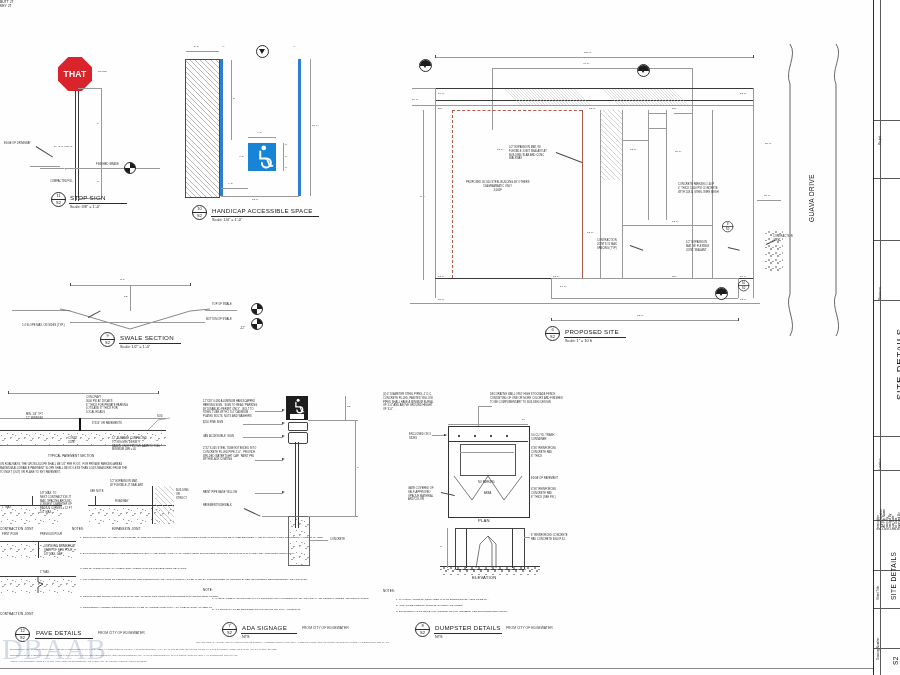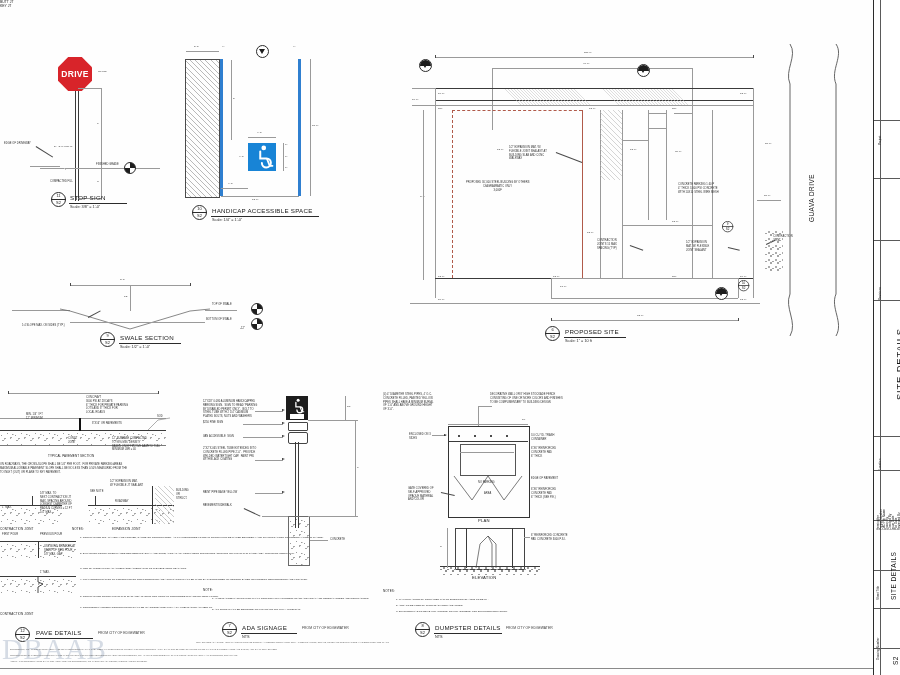--- a/index.html
+++ b/index.html
@@ -85,21 +85,21 @@
   .dot{position:absolute;width:2.2px;height:2.2px;border-radius:50%;background:#111;}
   .tick{position:absolute;width:.6px;height:3px;background:#4a4a4a;}
 </style>
 </head>
 <body>
 
 <div id="sheet">
 
   <div>
     <div class="stopsign" style="left:58px;top:57px;">
-      <span>DRIVE</span>
+      <span>THAT</span>
     </div>
     <div class="dim" style="left:98px;top:70px;">30"X30"</div>
     <div class="ln v" style="left:75px;top:91px;height:110px;"></div>
     <div class="ln v" style="left:78px;top:91px;height:110px;"></div>
 
     <div class="ln v thin" style="left:101px;top:88px;height:80px;"></div>
     <div class="ln h thin" style="left:78px;top:88px;width:24px;"></div>
     <div class="dim" style="left:97px;top:122px;">7'</div>
 
     <div class="ln h thin" style="left:78px;top:168px;width:24px;"></div>

